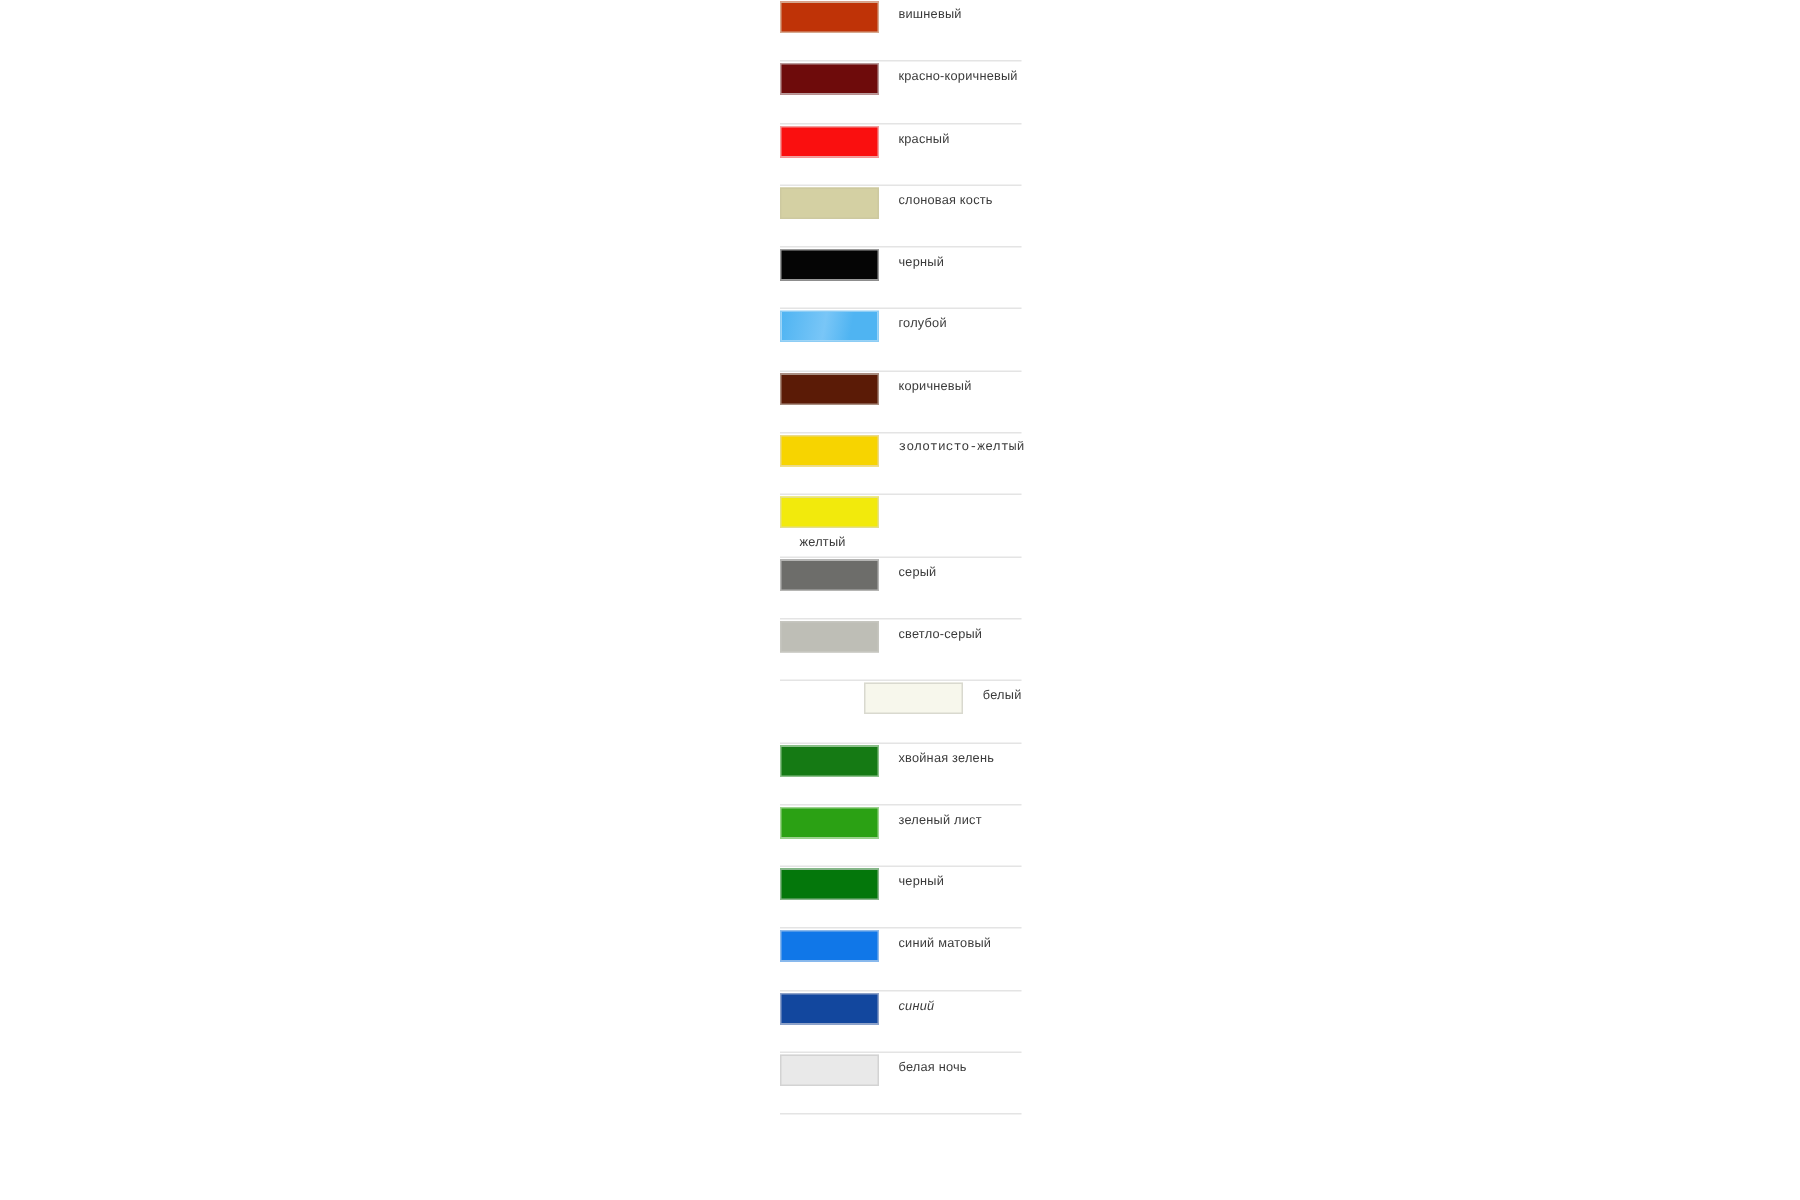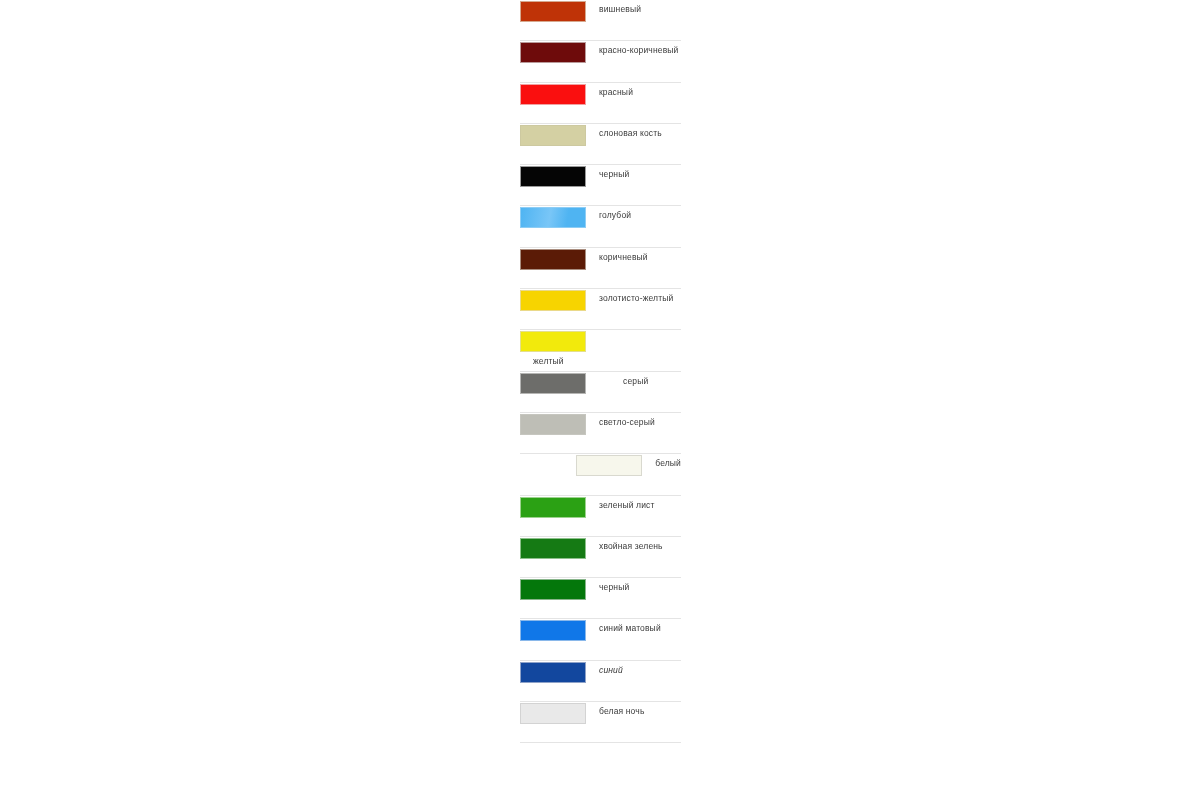--- a/index.html
+++ b/index.html
@@ -86,45 +86,45 @@
       <div class="swatch-row" style="border-bottom-color: rgb(228, 228, 228);">
         <div class="swatch-chip" style="background: linear-gradient(100deg, rgb(79, 180, 242) 0%, rgb(121, 198, 247) 45%, rgb(79, 180, 242) 72%, rgb(79, 180, 242) 100%); border: 1px solid rgb(141, 205, 245);"></div>
         <div class="swatch-label" style="color: rgb(58, 58, 58);">голубой</div>
       </div>
       <div class="swatch-row" style="border-bottom-color: rgb(228, 228, 228);">
         <div class="swatch-chip" style="background-color: rgb(91, 27, 6); border: 1px solid rgb(169, 142, 128);"></div>
         <div class="swatch-label" style="color: rgb(58, 58, 58);">коричневый</div>
       </div>
       <div class="swatch-row" style="border-bottom-color: rgb(228, 228, 228);">
         <div class="swatch-chip" style="background-color: rgb(247, 212, 0); border: 1px solid rgb(234, 217, 138);"></div>
-        <div class="swatch-label" style="color: rgb(58, 58, 58);">золотисто-желтый</div>
+        <div class="swatch-label" style="color: rgb(58, 58, 58); font-family: Liberation Mono, monospace;">золотисто-желтый</div>
       </div>
       <div class="swatch-row" style="border-bottom-color: rgb(228, 228, 228); flex-direction: column;">
         <div class="swatch-chip" style="background-color: rgb(242, 234, 12); border: 1px solid rgb(228, 223, 140);"></div>
         <div class="swatch-label" style="color: rgb(58, 58, 58);">желтый</div>
       </div>
-      <div class="swatch-row" style="border-bottom-color: rgb(228, 228, 228); gap: 24px;">
+      <div class="swatch-row" style="border-bottom-color: rgb(228, 228, 228);">
         <div class="swatch-chip" style="background-color: rgb(109, 109, 106); border: 1px solid rgb(181, 181, 179);"></div>
         <div class="swatch-label" style="color: rgb(58, 58, 58);">серый</div>
       </div>
       <div class="swatch-row" style="border-bottom-color: rgb(228, 228, 228);">
         <div class="swatch-chip" style="background-color: rgb(190, 190, 182); border: 1px solid rgb(198, 198, 191);"></div>
         <div class="swatch-label" style="color: rgb(58, 58, 58);">светло-серый</div>
       </div>
       <div class="swatch-row" style="border-bottom-color: rgb(228, 228, 228); justify-content: flex-end;">
         <div class="swatch-chip" style="background-color: rgb(247, 247, 236); border: 1px solid rgb(217, 217, 207);"></div>
         <div class="swatch-label" style="color: rgb(58, 58, 58);">белый</div>
       </div>
       <div class="swatch-row" style="border-bottom-color: rgb(228, 228, 228);">
+        <div class="swatch-chip" style="background-color: rgb(21, 122, 20); border: 1px solid rgb(140, 192, 138);"></div>
+        <div class="swatch-label" style="color: rgb(58, 58, 58);">хвойная зелень</div>
+      </div>
+      <div class="swatch-row" style="border-bottom-color: rgb(228, 228, 228);">
         <div class="swatch-chip" style="background-color: rgb(43, 161, 20); border: 1px solid rgb(157, 210, 143);"></div>
         <div class="swatch-label" style="color: rgb(58, 58, 58);">зеленый лист</div>
-      </div>
-      <div class="swatch-row" style="border-bottom-color: rgb(228, 228, 228);">
-        <div class="swatch-chip" style="background-color: rgb(21, 122, 20); border: 1px solid rgb(140, 192, 138);"></div>
-        <div class="swatch-label" style="color: rgb(58, 58, 58);">хвойная зелень</div>
       </div>
       <div class="swatch-row" style="border-bottom-color: rgb(228, 228, 228);">
         <div class="swatch-chip" style="background-color: rgb(4, 119, 11); border: 1px solid rgb(136, 181, 139);"></div>
         <div class="swatch-label" style="color: rgb(58, 58, 58);">черный</div>
       </div>
       <div class="swatch-row" style="border-bottom-color: rgb(228, 228, 228); text-align: center;">
         <div class="swatch-chip" style="background-color: rgb(16, 119, 232); border: 1px solid rgb(138, 184, 234);"></div>
         <div class="swatch-label" style="color: rgb(58, 58, 58);">синий матовый</div>
       </div>
       <div class="swatch-row" style="border-bottom-color: rgb(228, 228, 228);">

